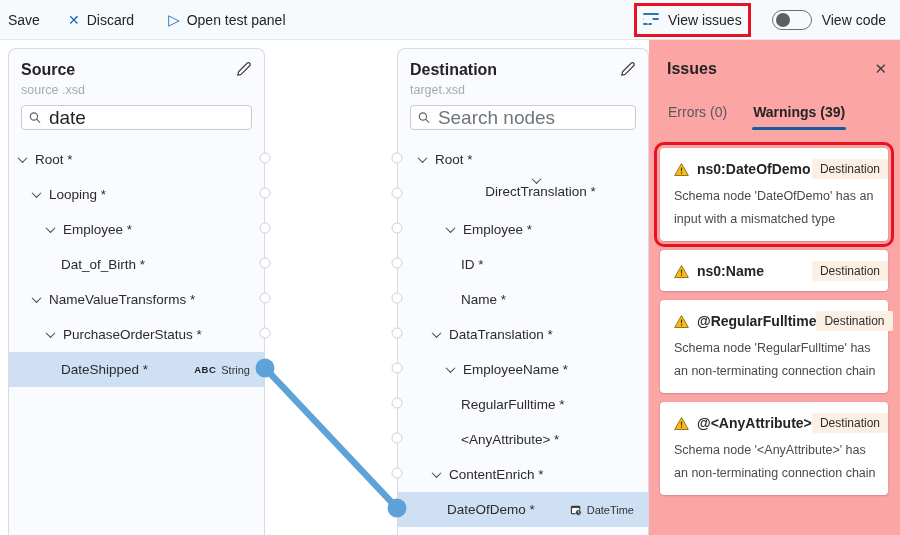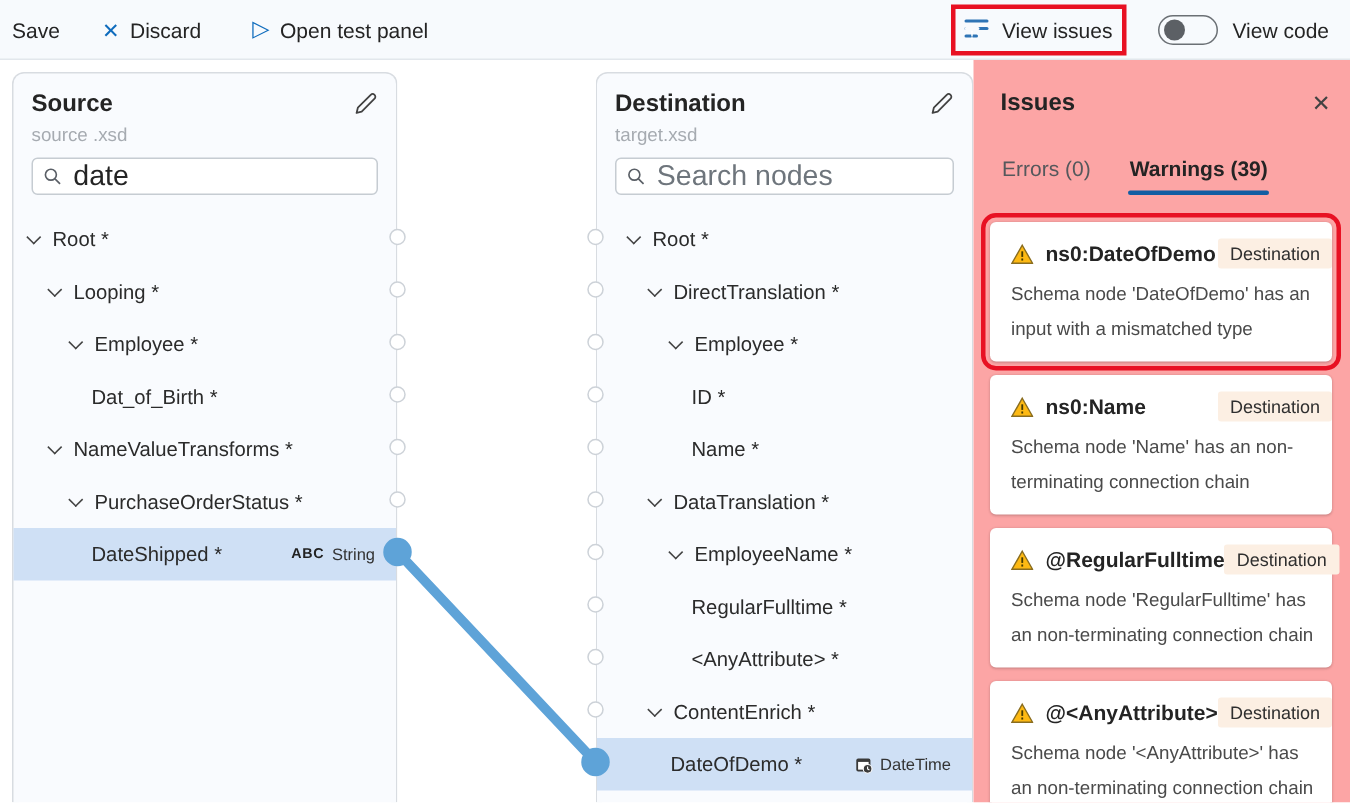--- a/index.html
+++ b/index.html
@@ -253,21 +253,21 @@
             <line x1="9" y1="9" x2="13" y2="13" stroke="#5a5f66" stroke-width="1.3"></line>
           </svg>
         <input placeholder="Search nodes" style="">
       </div>
     </div>
     <div class="tree" id="dest-tree">
         <div class="tree-row" style="padding-left: 21px;">
           <span class="chev"></span>
           <span>Root *</span>
         </div>
-        <div class="tree-row" style="padding-left: 35px;">
+        <div class="tree-row" style="padding-left: 35px; flex-direction: column;">
           <span class="chev"></span>
           <span>DirectTranslation *</span>
         </div>
         <div class="tree-row" style="padding-left: 49px;">
           <span class="chev"></span>
           <span>Employee *</span>
         </div>
         <div class="tree-row" style="padding-left: 63px;">
           <span>ID *</span>
         </div>
@@ -360,21 +360,20 @@
             <span class="card-title">
               <svg width="15" height="15" viewBox="0 0 16 16">
                 <path d="M8 1.6 L15.3 14.4 H0.7 Z" fill="#fdb913" stroke="#8a6d1f" stroke-width="1"></path>
                 <rect x="7.35" y="5.9" width="1.3" height="4" fill="#473b00"></rect>
                 <rect x="7.35" y="11" width="1.3" height="1.5" fill="#473b00"></rect>
               </svg>
               <span>ns0:Name</span>
             </span>
             <span class="dest-badge">Destination</span>
           </div>
-          <div class="card-msg">Schema node 'Name' has an non-terminating connection chain</div>
         </div>
         <div class="card">
           <div class="card-head">
             <span class="card-title">
               <svg width="15" height="15" viewBox="0 0 16 16">
                 <path d="M8 1.6 L15.3 14.4 H0.7 Z" fill="#fdb913" stroke="#8a6d1f" stroke-width="1"></path>
                 <rect x="7.35" y="5.9" width="1.3" height="4" fill="#473b00"></rect>
                 <rect x="7.35" y="11" width="1.3" height="1.5" fill="#473b00"></rect>
               </svg>
               <span>@RegularFulltime</span>

